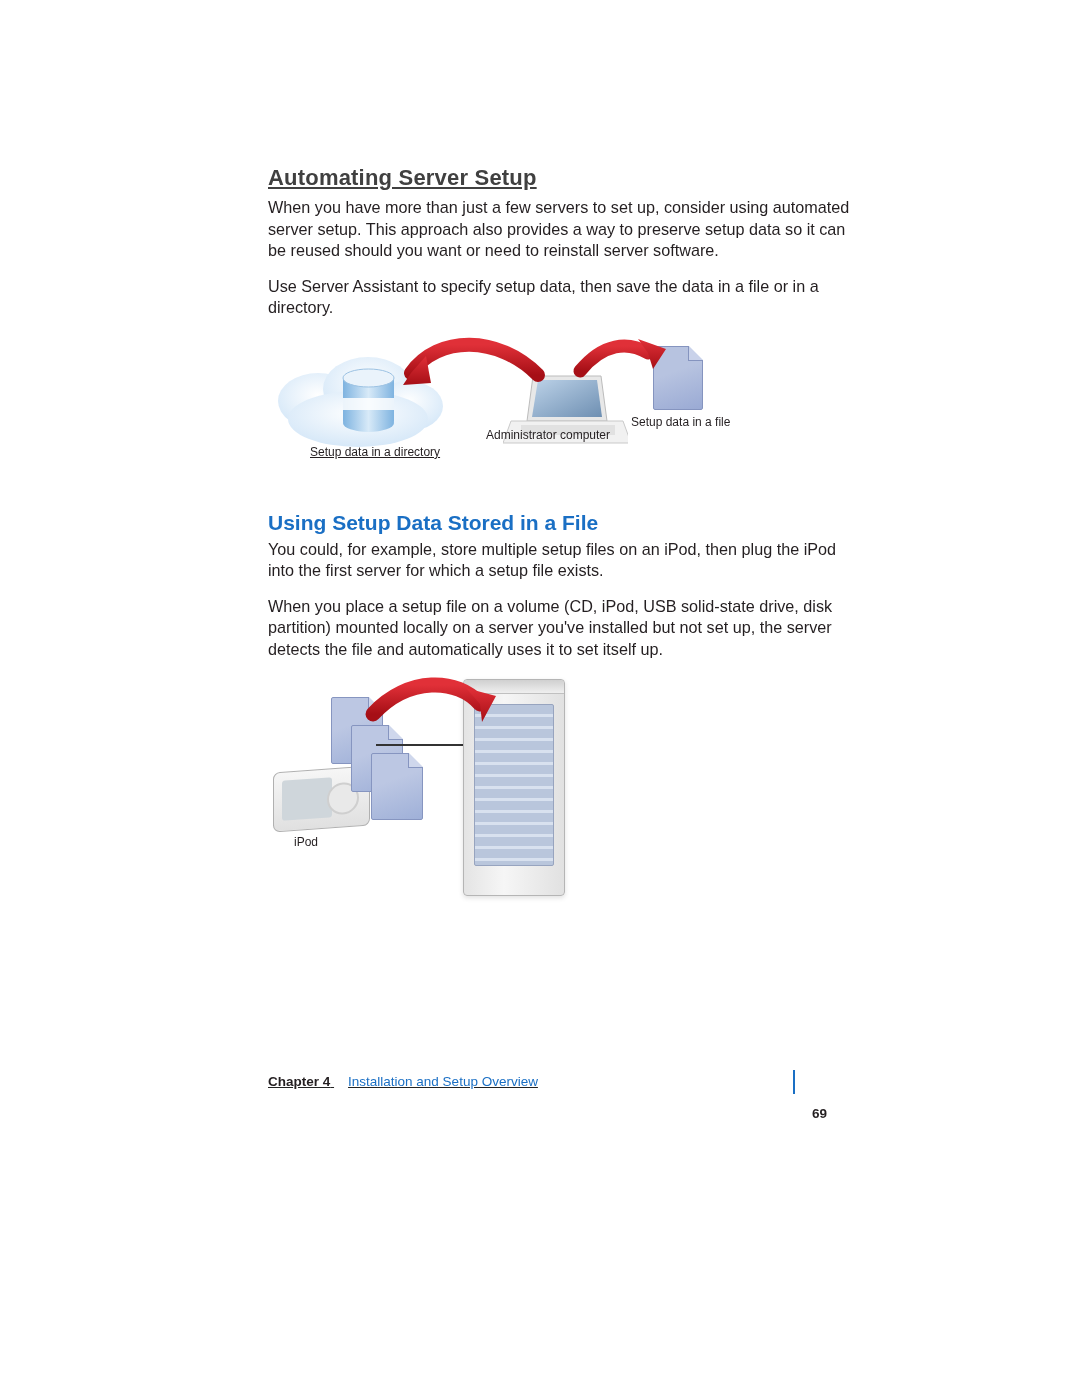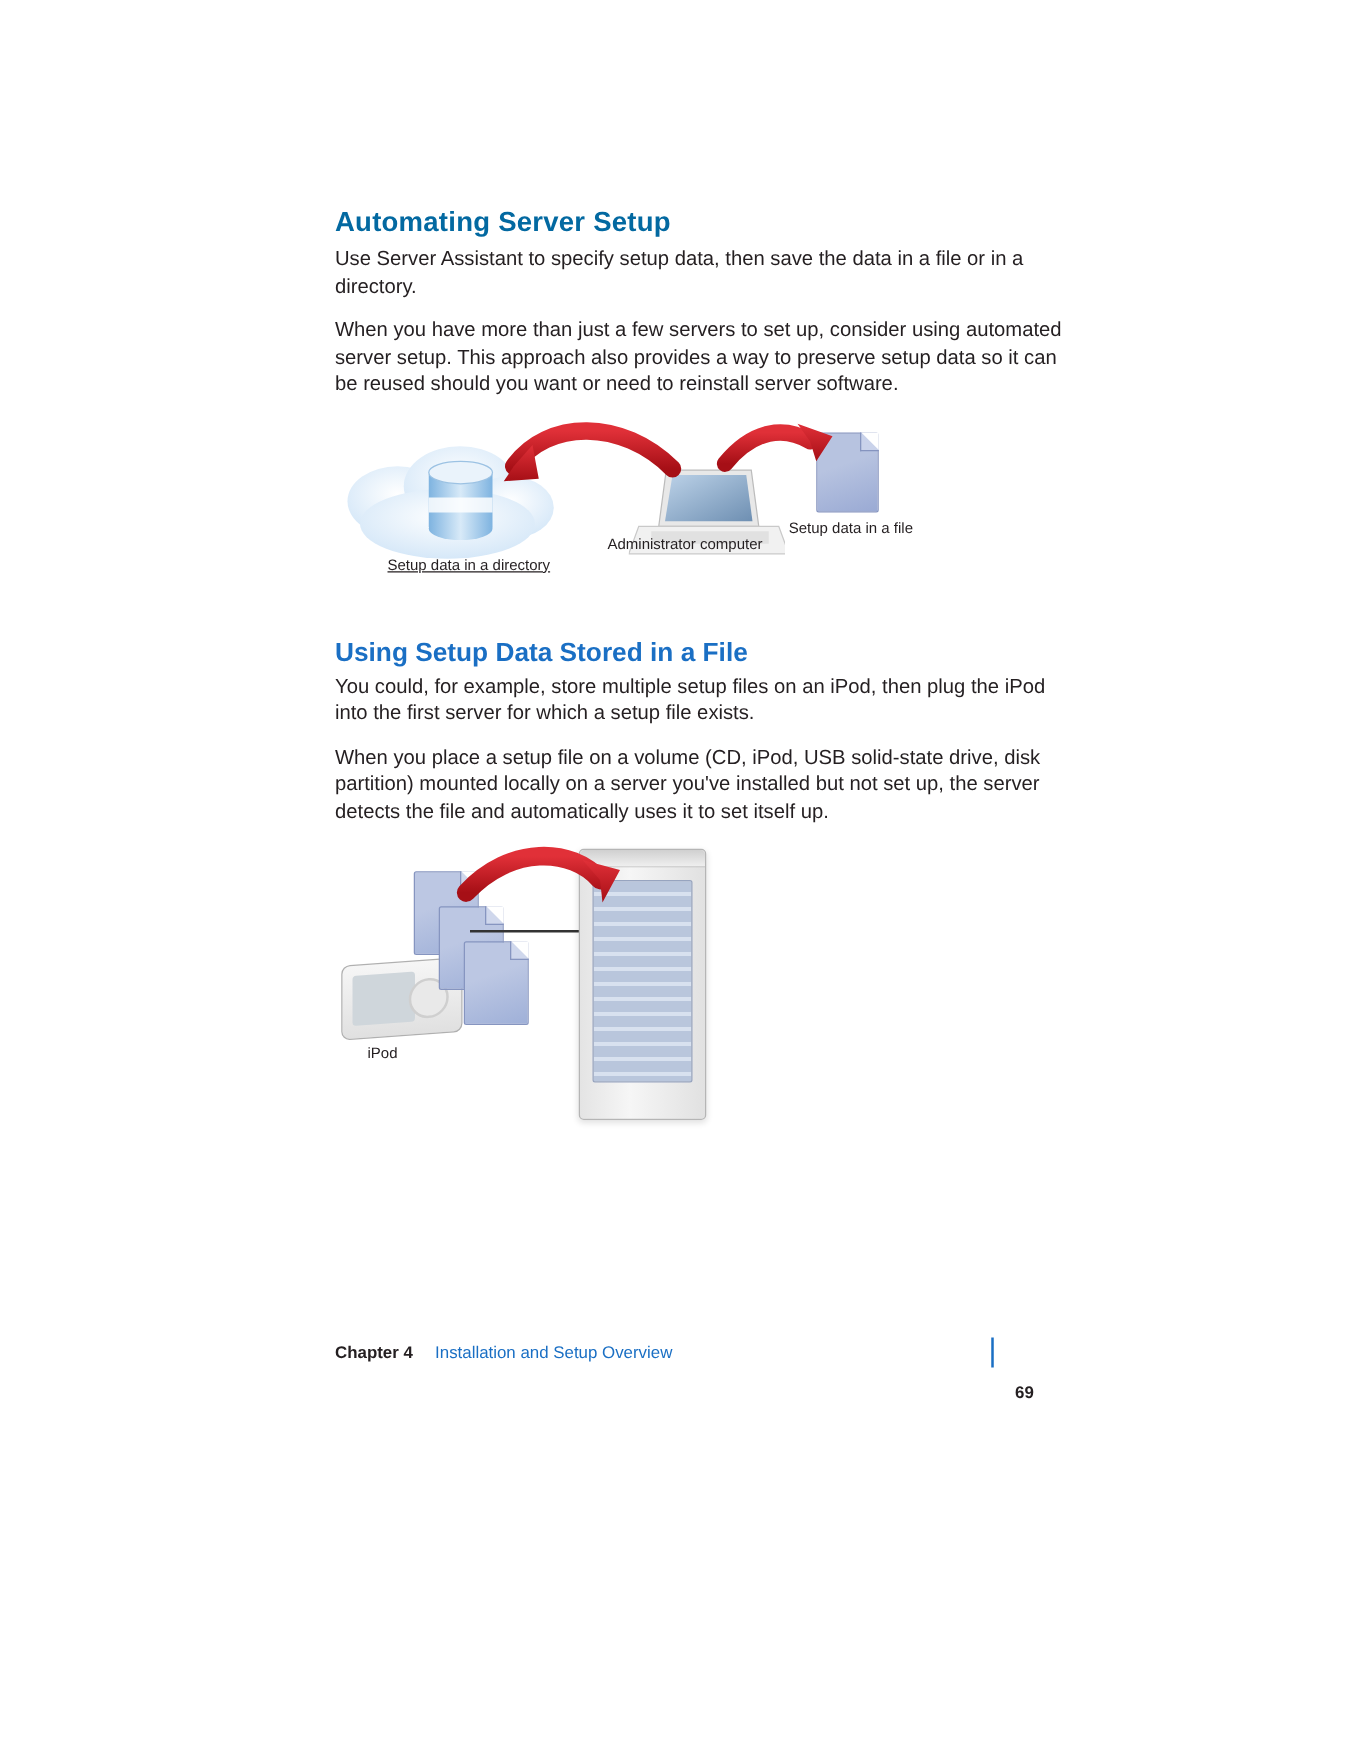--- a/index.html
+++ b/index.html
@@ -13,25 +13,26 @@
     position: relative;
     box-sizing: border-box;
   }
   .page {
     position: absolute;
     left: 268px;
     top: 165px;
     width: 590px;
   }
   h2.section-heading {
-    color: #0369a1;
+    color: #404040;
     font-size: 22px;
     font-weight: 700;
     margin: 0 0 6px 0;
     letter-spacing: 0.2px;
+    text-decoration: underline;
   }
   p.body {
     font-size: 16.2px;
     line-height: 1.33;
     margin: 0 0 14px 0;
     color: #241f21;
   }
   h3.sub-heading {
     color: #1a6fc4;
     font-size: 21px;
@@ -88,36 +89,36 @@
           background:repeating-linear-gradient(#b9c6dc 0 9px,#d8e1ef 9px 12px);
           border:1px solid #97a4bf; border-radius:2px;}
   .rack::after {content:"";position:absolute;left:0;right:0;top:0;height:13px;
           background:linear-gradient(#d0d0d0,#efefef); border-bottom:1px solid #c0c0c0;
           border-radius:4px 4px 0 0;}
   .cable { position:absolute; left:108px; top:70px; width:95px; height:2px; background:#333; }
   .cable::after{content:"";position:absolute;right:-6px;top:-3px;width:8px;height:8px;border:1px solid #333;border-radius:2px;background:#fff;}
 
   
   .footer { position:absolute; left:268px; top:1074px; width:590px;
-            font-size:13.5px; }
+            font-size:13.5px;text-decoration:underline; }
   .footer .chap { font-weight:700; color:#241f21; }
   .footer .title{ color:#1a6fc4; margin-left:14px; }
   .footer .divider{ position:absolute; left:525px; top:-4px; height:24px; width:1.5px; background:#1a6fc4;}
   .footer .pn { position:absolute; left:544px; top:0; font-weight:700; color:#241f21;margin-top:32px;}
 </style>
 </head>
 <body>
 
 <div class="page">
 
   <h2 class="section-heading">Automating Server Setup</h2>
 
+  <p class="body">When you have more than just a few servers to set up, consider using automated server setup. This approach also provides a way to preserve setup data so it can be reused should you want or need to reinstall server software.</p>
+
   <p class="body">Use Server Assistant to specify setup data, then save the data in a file or in a directory.</p>
-
-  <p class="body">When you have more than just a few servers to set up, consider using automated server setup. This approach also provides a way to preserve setup data so it can be reused should you want or need to reinstall server software.</p>
 
   <div class="fig1">
 
     <svg class="cloud" viewBox="0 0 175 110">
       <defs>
         <radialGradient id="cg" cx="50%" cy="40%" r="70%">
           <stop offset="0%" stop-color="#ffffff"></stop>
           <stop offset="100%" stop-color="#cfe4f7"></stop>
         </radialGradient>
       </defs>

